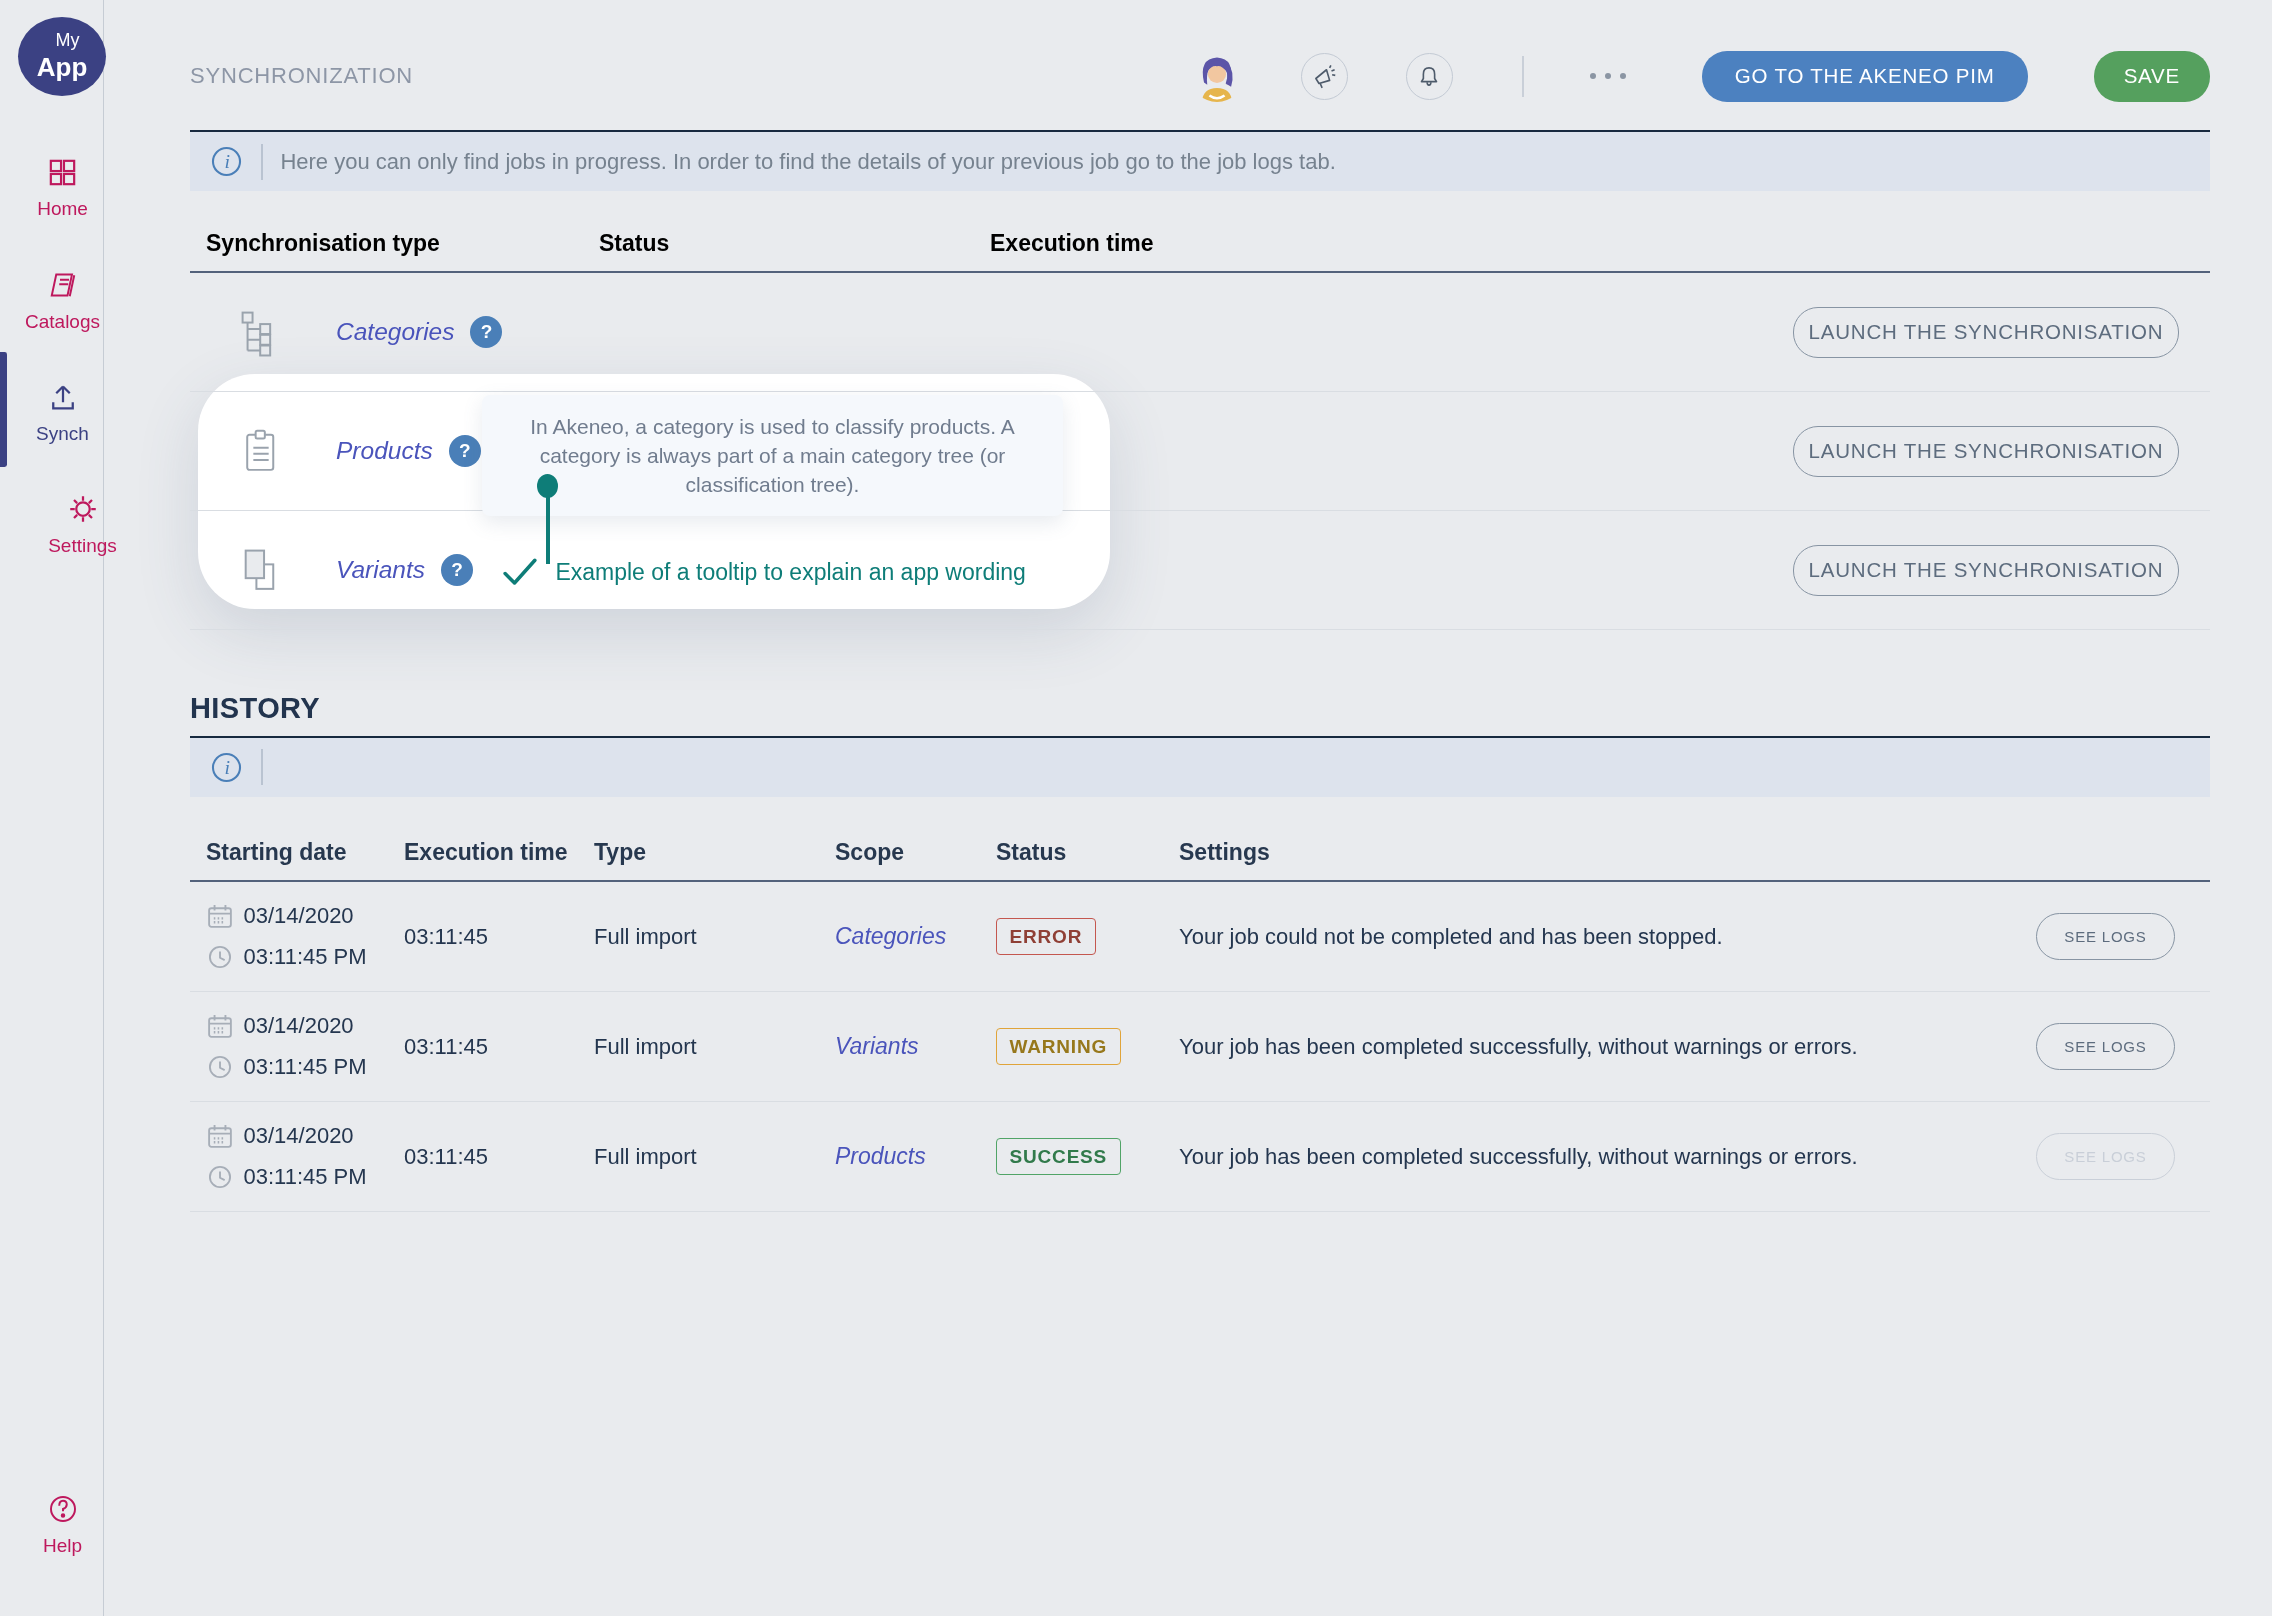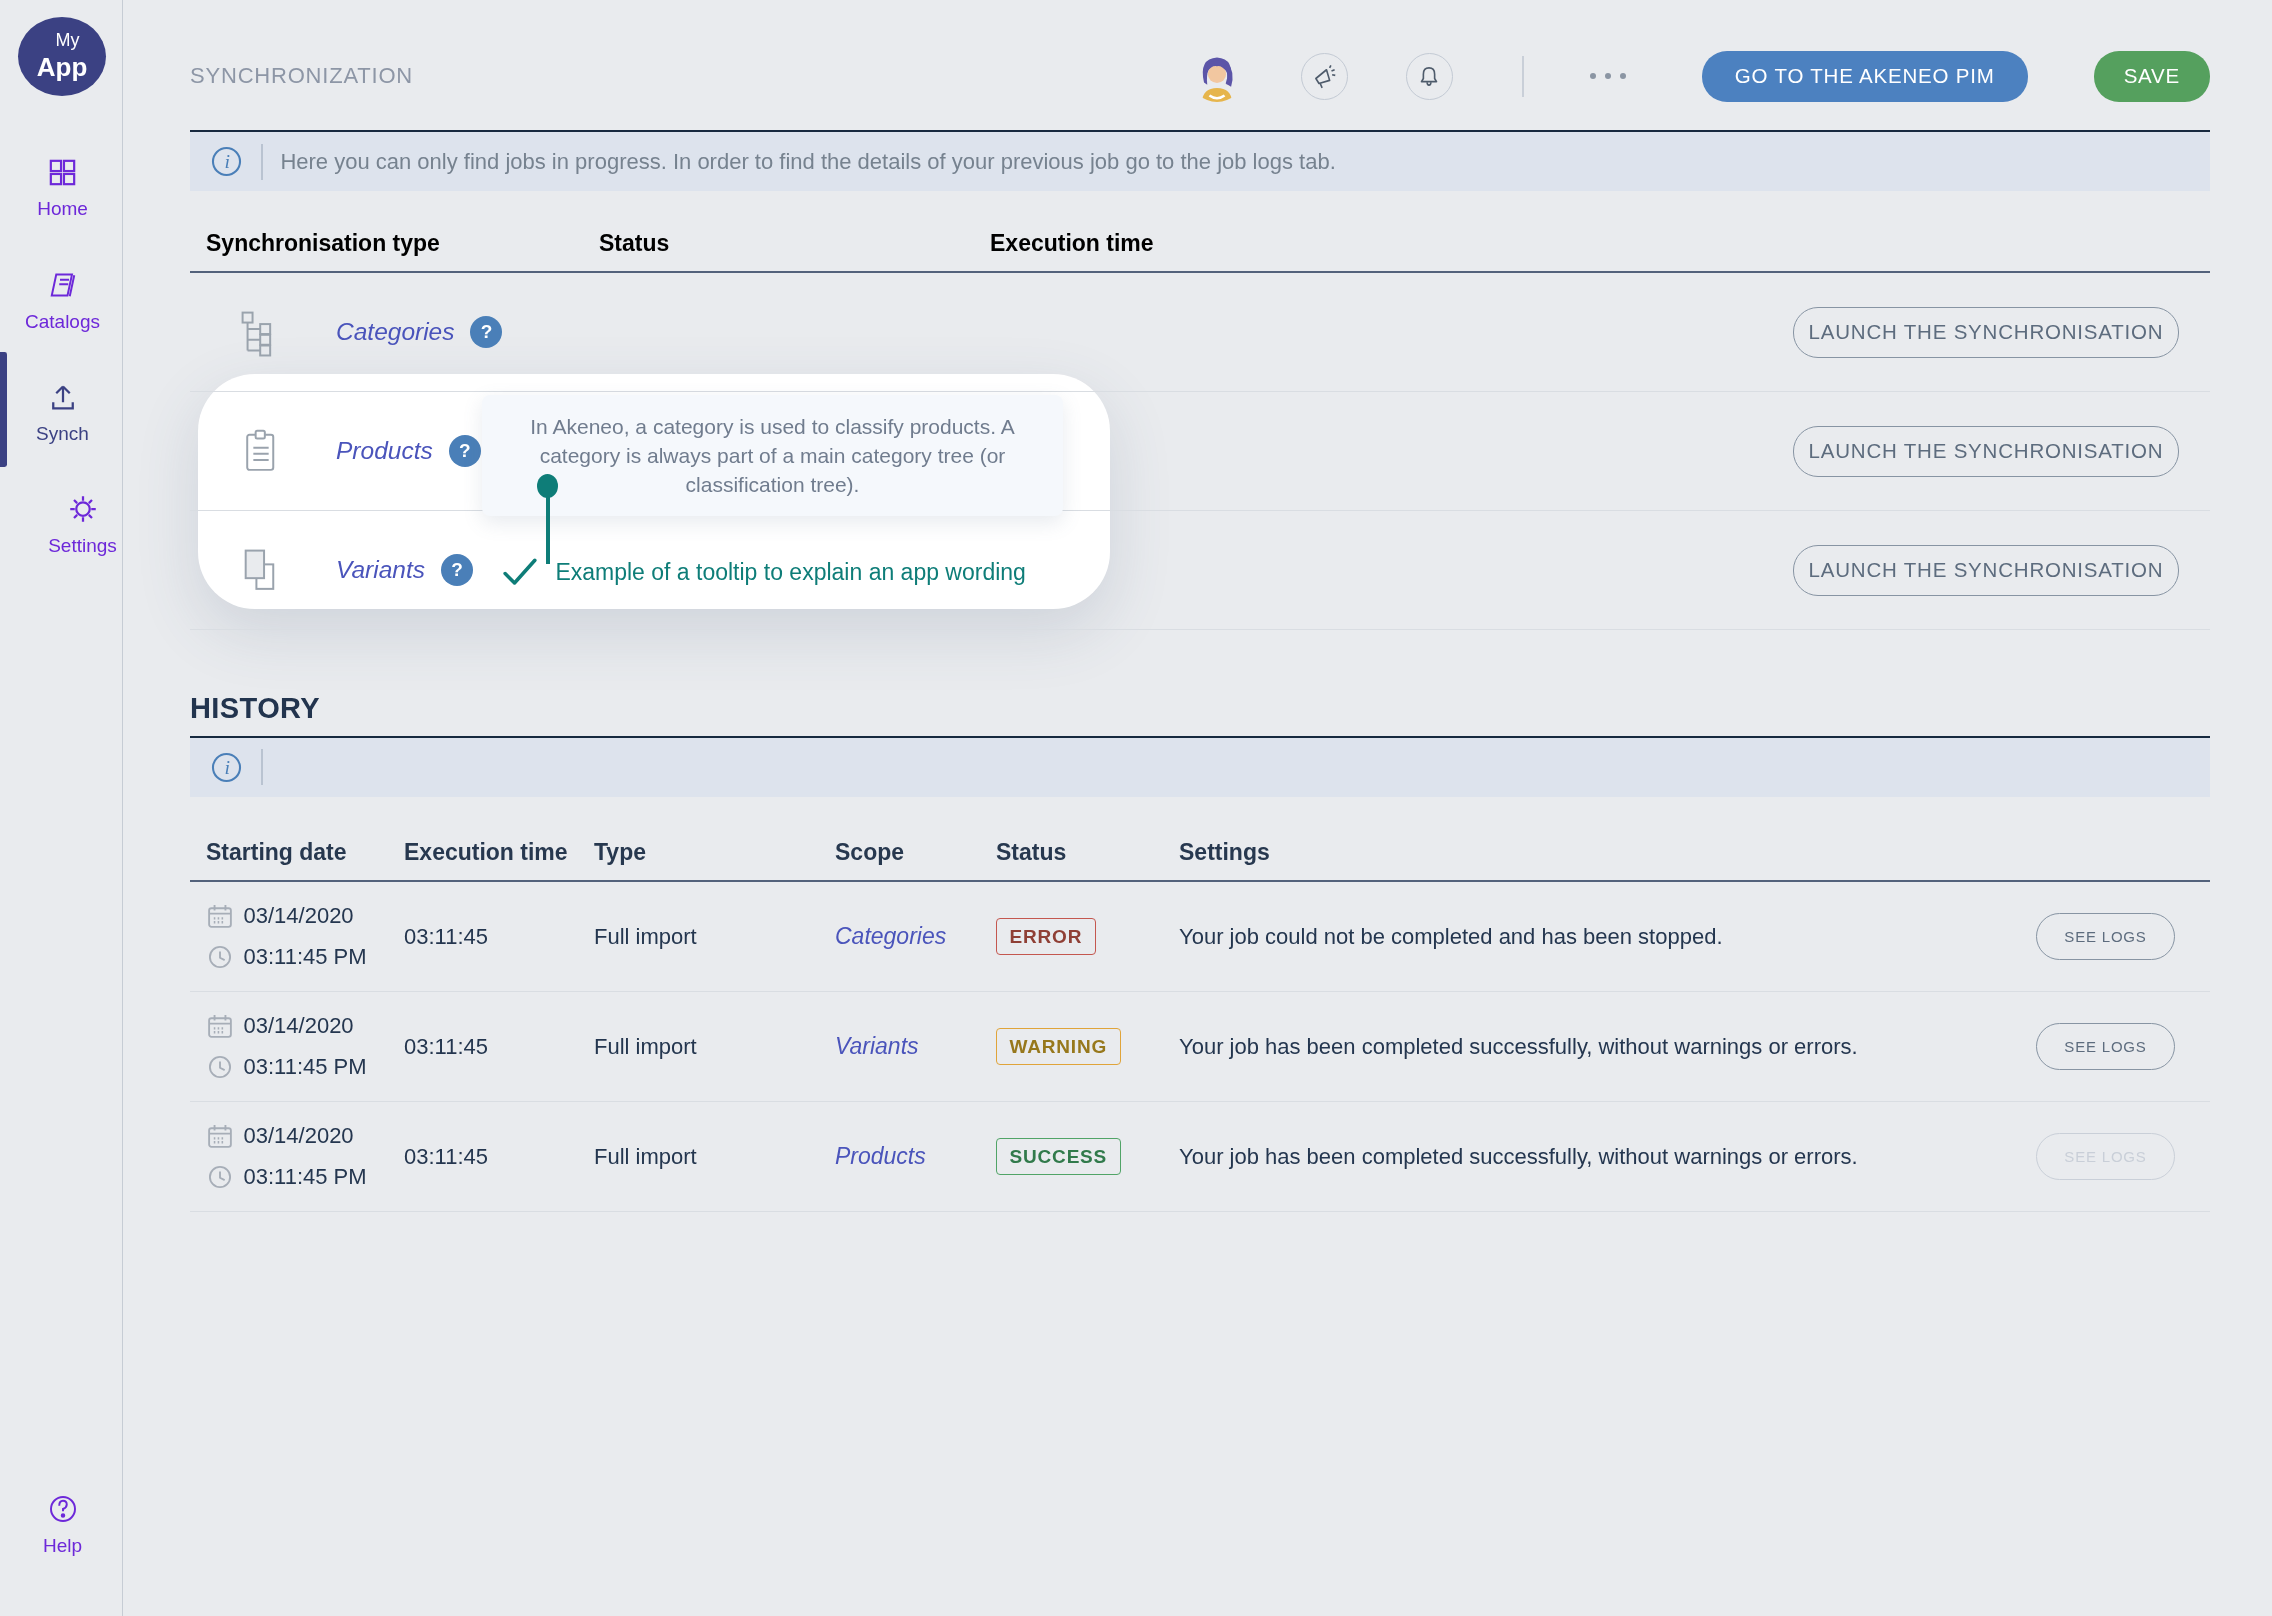--- a/index.html
+++ b/index.html
@@ -8,35 +8,35 @@
     position:relative;
     background:#e9ebee;
     font-family:"Liberation Sans","DejaVu Sans",sans-serif;
     color:#24364f;
     overflow:hidden;
   }
   svg { display:block; }
 
   
   .sidebar {
-    position:absolute; left:0; top:0; width:123px; height:1616px;
+    position:absolute; left:0; top:0; width:104px; height:1616px;
     background:#e9ebee; border-right:1.6px solid #c6ccd4;
   }
   .logo {
     position:absolute; top:17.4px; left:18px; width:88px; height:79px;
     background:#3b4183; border-radius:50%;
     display:flex; flex-direction:column; align-items:center; justify-content:center;
     color:#ffffff;
   }
   .logo .logo-top { font-size:18px; margin-left:11px; }
   .logo .logo-bottom { font-size:26px; font-weight:600; margin-top:0.8px; }
   .nav-item {
     position:absolute; left:0; width:125px;
     display:flex; flex-direction:column; align-items:center; gap:8px;
-    color:#6d28d9; font-size:19px; cursor:pointer;
+    color:#be185d; font-size:19px; cursor:pointer;
   }
   .nav-item.active { color:#3b4183; }
   .nav-home { top:155px; } .nav-catalogs { top:267px; }
   .nav-synch { top:379px; } .nav-settings { top:491px;margin-left:20px; }
   .nav-help { top:1491px; }
   .active-bar {
     position:absolute; left:0; top:352px; width:7px; height:115px;
     background:#3b4183; border-radius:0 2.4px 2.4px 0;
   }
 

